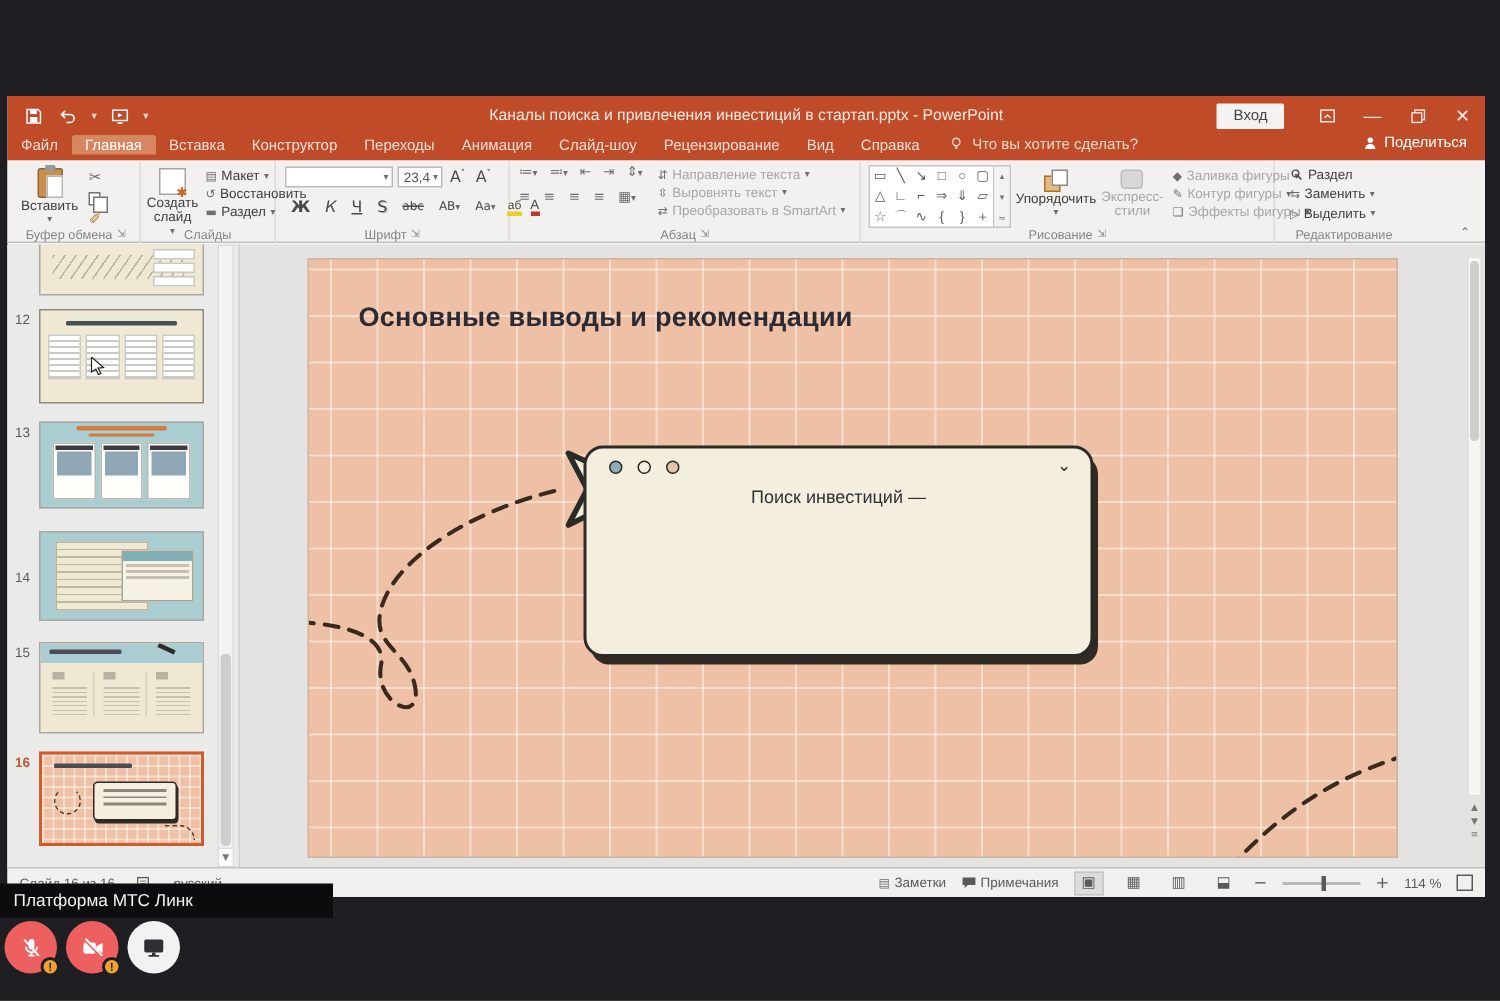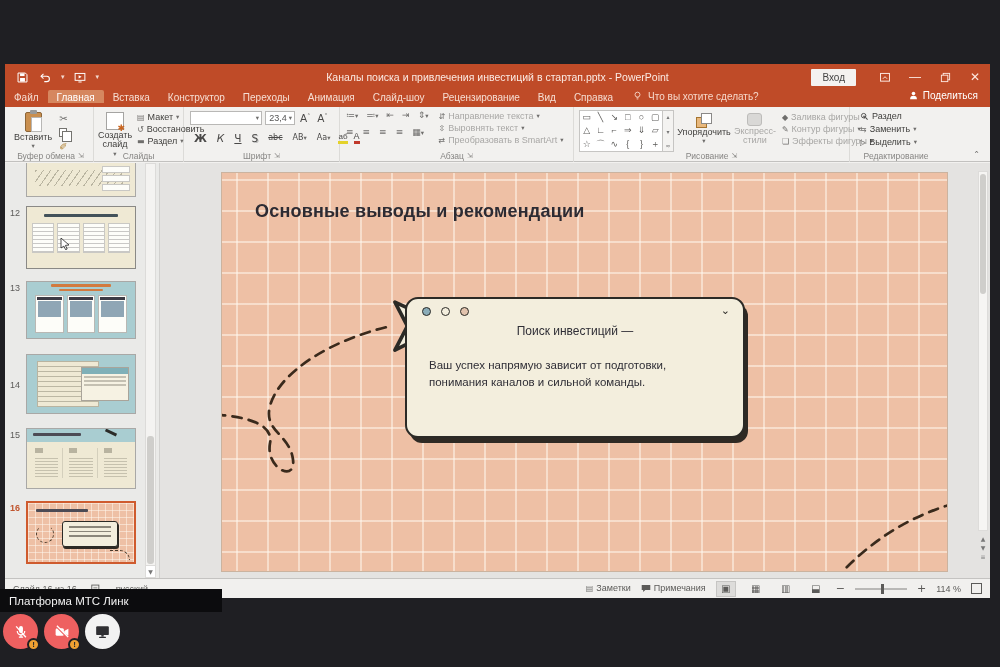--- a/index.html
+++ b/index.html
@@ -80,21 +80,21 @@
   .mbar{background:#4c4b55;height:3px;border-radius:1px;}
   .mcardrow{display:flex;gap:3px;padding:0 5px;}
   .mcard{flex:1;background:#fdfdf9;border:1px solid #c9c8c4;height:30px;background-image:repeating-linear-gradient(#fdfdf9 0 3px,#c9c8c6 3px 4px);}
   .mphoto{flex:1;background:#fdfdf9;border:1px solid #b9b8b4;height:38px;position:relative;}
   .mphoto::before{content:'';position:absolute;left:1px;right:1px;top:1px;height:3px;background:#3c3b45;}
   .mphoto::after{content:'';position:absolute;left:2px;right:2px;top:5px;height:16px;background:#8fa6b5;}
   .morange{background:#d27a3f;height:2.5px;border-radius:1px;margin:2px auto 0 auto;}
 
   
   .canvas{position:absolute;left:155px;top:0;right:0;bottom:0;}
-  .slide{position:absolute;left:62px;top:10px;width:725px;height:398px;background:#eec0a5;box-shadow:0 0 0 1px #cbb39f;
+  .slide{position:absolute;left:46px;top:10px;width:725px;height:398px;background:#eec0a5;box-shadow:0 0 0 1px #cbb39f;
          background-image:linear-gradient(rgba(255,250,242,.5) 1.6px,transparent 1.6px),linear-gradient(90deg,rgba(255,250,242,.5) 1.6px,transparent 1.6px);
          background-size:31px 31px;background-position:14px 6px;overflow:hidden;}
   .slide-title{position:absolute;left:33px;top:28px;font-size:18px;font-weight:bold;color:#2c2b33;letter-spacing:.2px;}
   .deco{position:absolute;inset:0;pointer-events:none;}
   .callout{position:absolute;left:183px;top:124px;width:340px;height:141px;background:#f3eedd;border:2px solid #2b2a26;border-radius:13px;box-shadow:4px 6px 0 -1px #2f2a24;}
   .co-top{position:absolute;left:15px;right:13px;top:8px;display:flex;align-items:center;gap:10px;}
   .dot{width:9px;height:9px;border-radius:50%;border:1.5px solid #2b2a26;}
   .dot1{background:#8aacb8;}
   .dot2{background:#f3eedd;}
   .dot3{background:#e2c3ad;}
@@ -522,21 +522,20 @@
 
           <div class="callout">
             <div class="co-top">
               <span class="dot dot1"></span>
               <span class="dot dot2"></span>
               <span class="dot dot3"></span>
               <span class="co-chev gi">⌄</span>
             </div>
             <div class="co-head">Поиск инвестиций —</div>
             <div class="co-body">
-              <div class="p2">Ваш успех напрямую зависит от подготовки, понимания каналов и сильной команды.</div>
             </div>
           </div>
         </div>
 
         <div class="vscroll">
             <div class="th"></div>
           </div>
         <div class="navbtns">
           <span class="gi">▲</span>
           <span class="gi">▼</span>

